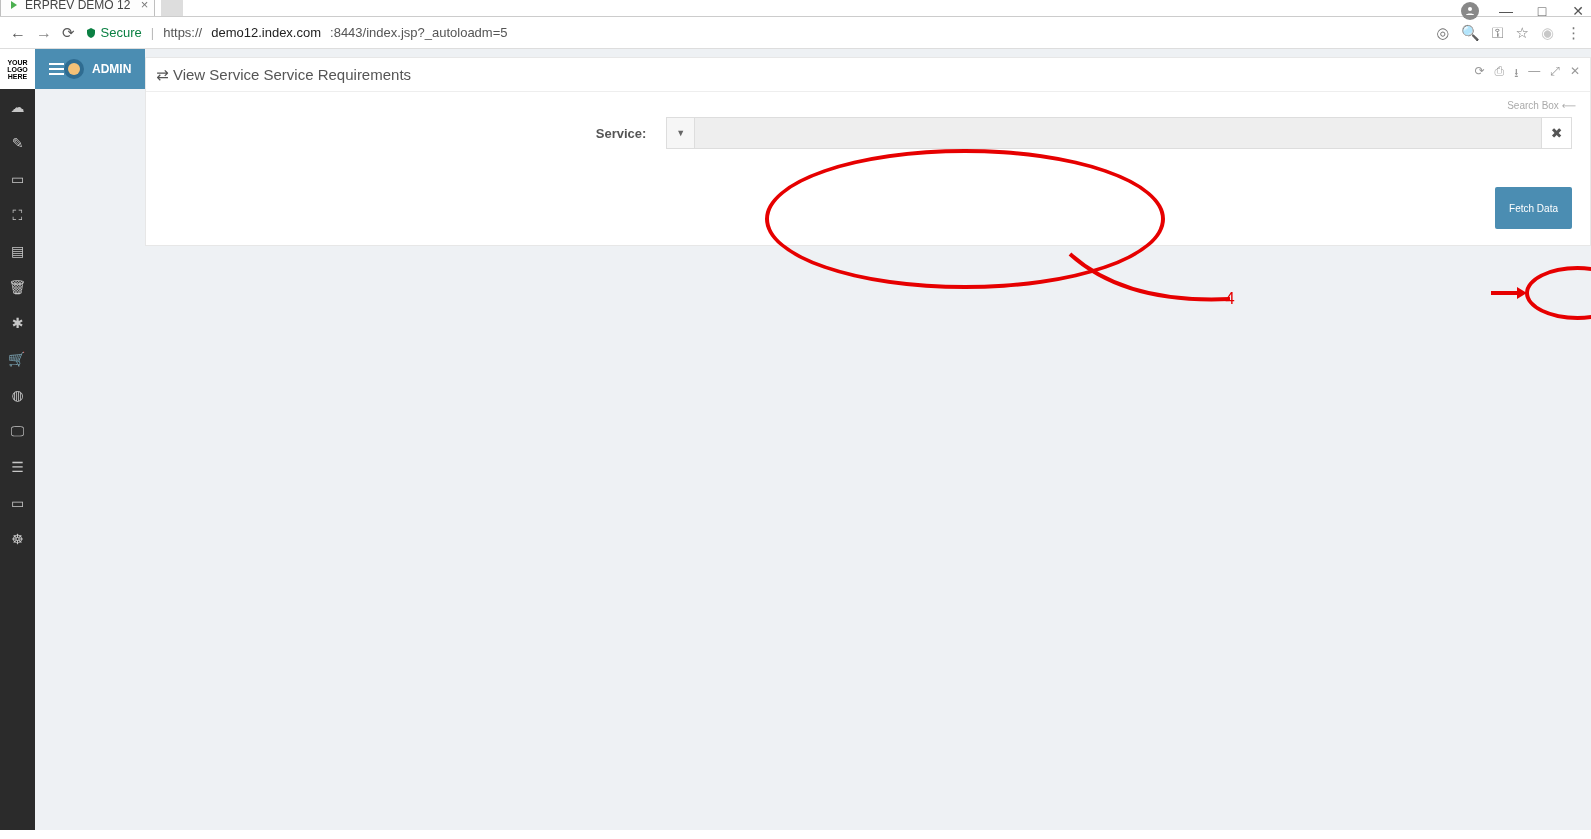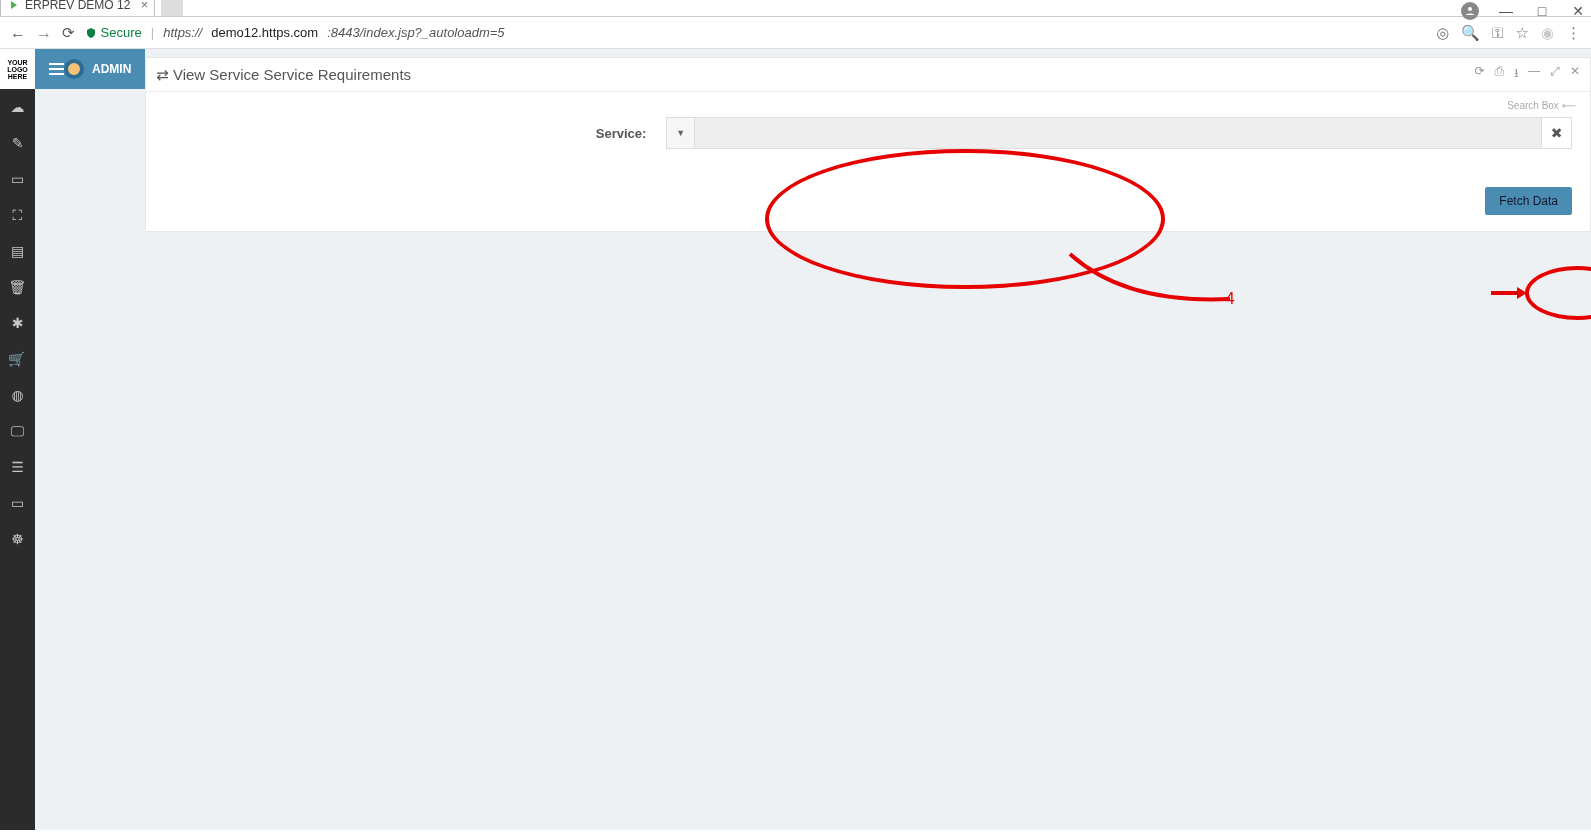--- a/index.html
+++ b/index.html
@@ -52,21 +52,21 @@
   .user-circle svg { width:12px; height:12px; fill:#fff;}
   .addr-bar {
     height: 32px; display:flex; align-items:center; gap:10px; padding:0 10px; border-bottom:1px solid #ddd;
   }
   .nav-arrow { font-size:16px; color:#888; }
   .nav-arrow.active { color:#595959; }
   .reload { font-size:15px; color:#595959; }
   .lock-row { display:flex; align-items:center; gap:9px; font-size:13px; }
   .secure { color:#0b8043; display:flex; align-items:center; gap:4px;}
   .divider { color:#bbb; }
-  .url-part { color:#555;font-style:italic; }
+  .url-part { color:#555; }
   .url-domain { color:#222; }
   .addr-icons { margin-left:auto; display:flex; gap:12px; align-items:center; color:#777; font-size:15px;}
   
   .app { display:flex; height: calc(839px - 58px); }
   .sidebar {
     width: 35px; background:#2b2b2b; display:flex; flex-direction:column; align-items:center;
   }
   .logo-box {
     width:35px; height:40px; background:#fff; color:#000; font-size:7px; line-height:1; font-weight:700;
     display:flex; flex-direction:column; align-items:center; justify-content:center; text-align:center;
@@ -107,21 +107,21 @@
     flex:1; height:32px; border:1px solid #ddd; background:#eeeeee; padding:0 8px;
   }
   .x-btn {
     width:30px; height:32px; border:1px solid #ddd; border-left:none; background:#fff; display:flex;align-items:center;justify-content:center; font-size:14px; color:#555;
   }
   .name-input {
     flex:1; height:32px; border:1px solid #ddd; background:#fff; padding:0 8px;
   }
   .actions { display:flex; justify-content:flex-end; padding:6px 18px 16px; }
   .fetch-btn {
-    background:#4b8db2; color:#0f172a; border:none; height:28px; padding:0 14px; font-size:12px; border-radius:2px;
+    background:#4b8db2; color:#ffffff; border:none; height:42px; padding:0 14px; font-size:10px; border-radius:2px;
   }
   
   .annot { position:absolute; pointer-events:none; }
   .ellipse-big {
     left:620px; top:100px; width:400px; height:140px; border:4px solid #e60000; border-radius:50%;
   }
   .ellipse-small {
     left:1380px; top:217px; width:105px; height:54px; border:4px solid #e60000; border-radius:50%/50%;
   }
   .ann-number { position:absolute; left:1080px; top:240px; color:#e60000; font-size:17px; font-weight:500; }
@@ -165,21 +165,21 @@
     <span class="reload">⟳</span>
     <div class="lock-row" style="flex:1;">
       <span class="secure">
         <svg width="12" height="12" viewBox="0 0 24 24" fill="#0b8043">
             <path d="M12 2l8 4v6c0 5-3.5 9-8 10-4.5-1-8-5-8-10V6l8-4z"></path>
           </svg>
         <span>Secure</span>
       </span>
       <span class="divider">|</span>
       <span class="url-part">https://</span>
-        <span class="url-domain">demo12.https.com</span>
+        <span class="url-domain">demo12.index.com</span>
         <span class="url-part">:8443/index.jsp?_autoloadm=5</span>
     </div>
     <div class="addr-icons">
       <span>◎</span>
       <span>🔍</span>
       <span>⚿</span>
       <span>☆</span>
       <span style="opacity:.4;">◉</span>
       <span>⋮</span>
     </div>

